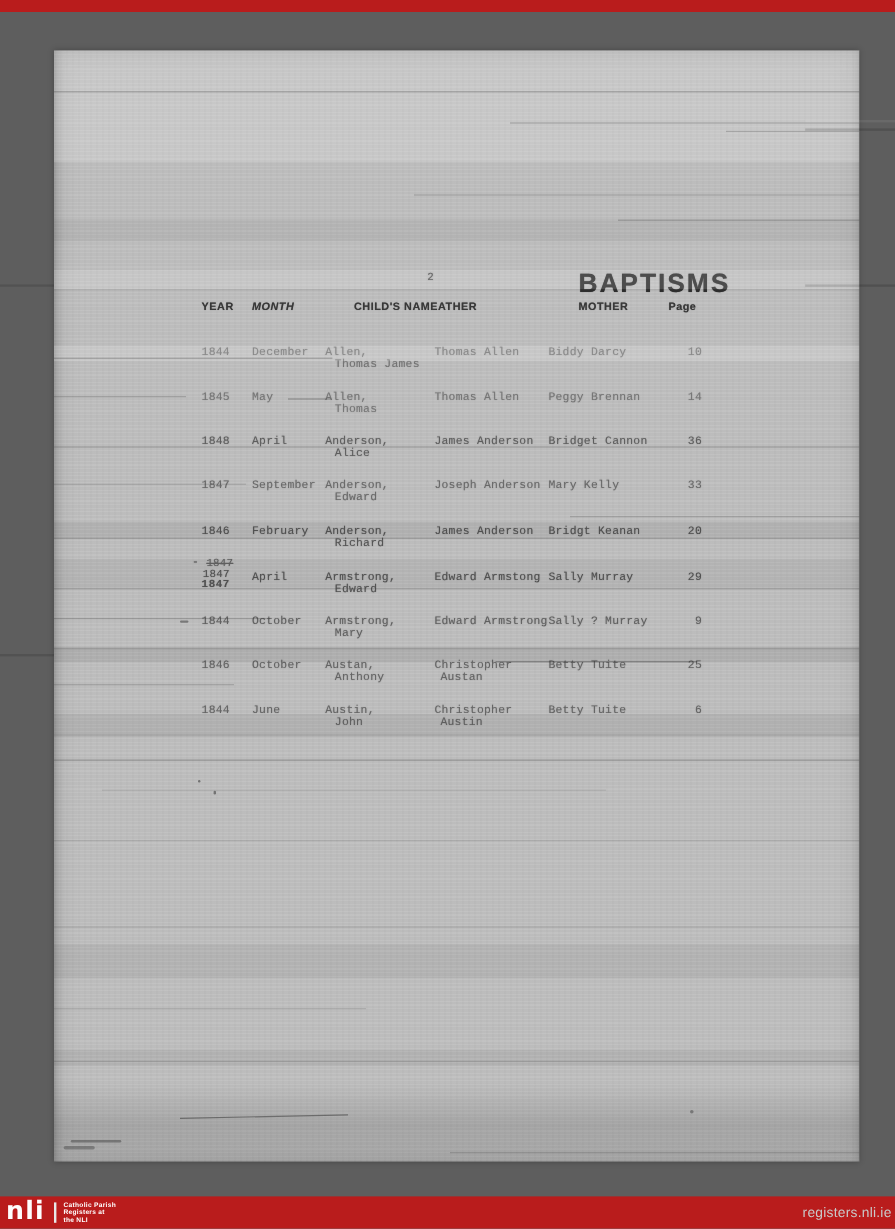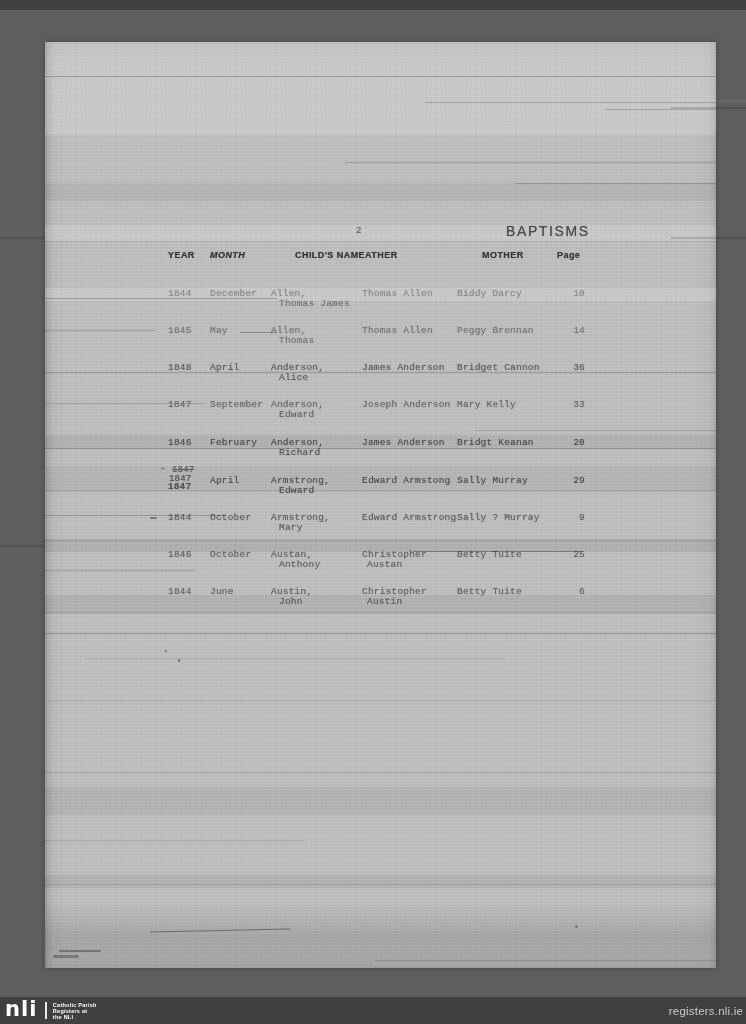--- a/index.html
+++ b/index.html
@@ -1,21 +1,21 @@
 <!DOCTYPE html>
 <html><head>
 <meta charset="utf-8">
 <style>
   html,body{margin:0;padding:0;}
   body{
     width:746px;height:1024px;position:relative;overflow:hidden;
     background:#5e5e5e;
     font-family:"Liberation Sans","DejaVu Sans",sans-serif;
   }
-  .bar{position:absolute;left:0;width:746px;background:#404040;}
+  .bar{position:absolute;left:0;width:746px;background:#b91c1c;}
   #topbar{top:0;height:10px;}
   #footerbar{top:997px;height:27px;display:flex;align-items:center;justify-content:space-between;padding:0;box-sizing:border-box;}
   #scanarea{position:absolute;left:0;top:10px;width:746px;height:987px;background:#5e5e5e;}
   
   #sheet{
     position:absolute;left:45px;top:32px;width:671px;height:926px;
     background:#bfbfbf;
     background-image:
       repeating-linear-gradient(180deg, rgba(255,255,255,.028) 0 1px, rgba(0,0,0,.018) 1px 3px),
       repeating-linear-gradient(90deg, rgba(0,0,0,.012) 0 2px, rgba(255,255,255,.014) 2px 5px);
@@ -29,22 +29,22 @@
   .typew{
     font-family:"Liberation Mono","DejaVu Sans Mono",monospace;
     font-size:9.5px;line-height:9.5px;color:#474747;
     letter-spacing:.2px;white-space:pre;
     text-shadow:0 0 1px rgba(70,70,70,.65);
     filter:blur(.25px);
   }
   #sheetnum{position:absolute;left:311px;top:185px;font-size:9px;color:#4f4f4f;}
   #doc-title{
     position:absolute;left:437px;top:181px;
-    font-size:14px;font-weight:normal;letter-spacing:1.6px;color:#2e2e2e;
-    text-shadow:0 0 .8px rgba(46,46,46,.8);filter:blur(.2px);margin-left:24px;
+    font-size:22px;font-weight:bold;letter-spacing:1.6px;color:#2e2e2e;
+    text-shadow:0 0 .8px rgba(46,46,46,.8);filter:blur(.2px);
   }
   #thead{position:absolute;left:0;top:208px;width:671px;height:12px;}
   .th{position:absolute;top:0;font-size:9px;font-weight:bold;color:#383838;
       letter-spacing:.45px;text-shadow:0 0 .7px rgba(56,56,56,.7);filter:blur(.22px);white-space:pre;}
   .col-year{left:123px;} .col-month{left:165px;font-style:italic;} .col-child{left:226px;margin-left:24px;}
   .col-father{left:320px;} .col-mother{left:413px;margin-left:24px;} .col-page{left:512px;}
   #rows{position:absolute;left:0;top:0;width:671px;height:926px;}
   .tr{position:absolute;left:0;width:593px;height:24px;}
   .cell{position:absolute;top:0;}
   .c-year{left:123px;} .c-month{left:165px;} .c-child{left:226px;}

